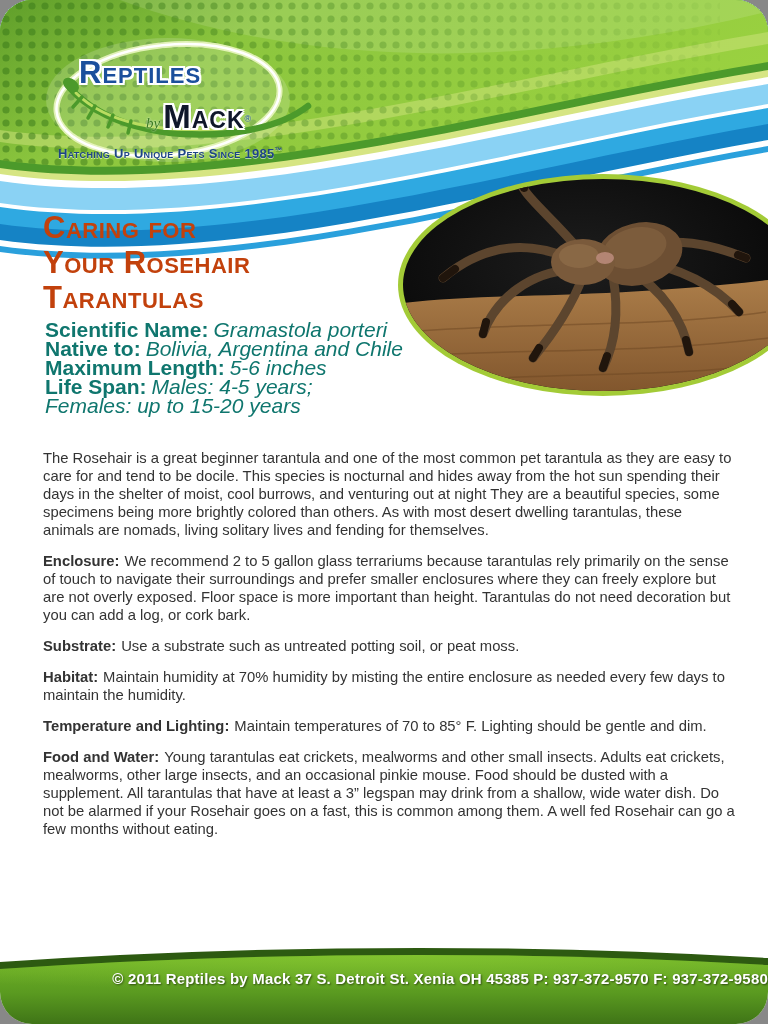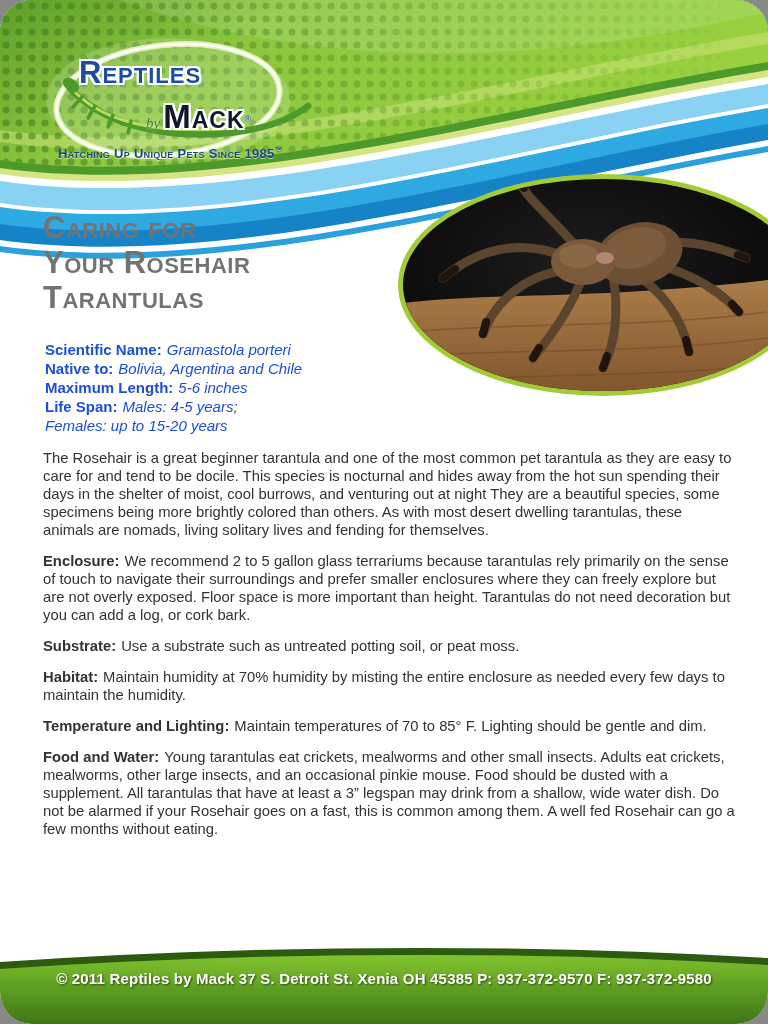--- a/index.html
+++ b/index.html
@@ -42,25 +42,25 @@
   }
   .tagline sup { font-size:8px; }
 
   
   .photo { position:absolute; left:396px; top:172px; width:372px; height:232px; }
 
   
   .title {
     position:absolute; left:43px; top:210px;
     font-size:31px; line-height:35px; font-weight:800;
-    font-variant:small-caps; letter-spacing:0.5px; color:#737373;
+    font-variant:small-caps; letter-spacing:0.5px; color:#c2410c;
   }
   .specs {
-    position:absolute; left:45px; top:340px;
-    font-size:15px; line-height:19px; color:#1d4ed8; width:360px;
+    position:absolute; left:45px; top:320px;
+    font-size:21px; line-height:19px; color:#0f766e; width:360px;
   }
   .spec b { font-weight:700; margin-right:5px; }
   .spec b:empty { margin-right:0; }
   .spec i { font-style:italic; }
 
   
   .content {
     position:absolute; left:43px; top:449px; width:694px;
     font-size:14.8px; line-height:18px; color:#333;
   }
@@ -71,21 +71,21 @@
   }
   .sect.care { margin-top:15px; }
   .content p { margin:0 0 13px 0; }
   .content p .lead { font-weight:700; margin-right:5px; }
   .content p .lead:empty { margin-right:0; }
 
   
   .footer { position:absolute; left:0; bottom:0; width:768px; height:84px; }
   .footer-text {
     position:absolute; left:0; top:970px; width:768px;
-    text-align:center; font-size:15px; font-weight:700; color:#ffffff;
+    text-align:right; font-size:15px; font-weight:700; color:#ffffff;
     text-shadow:1px 1px 2px rgba(0,0,0,0.55); letter-spacing:0.2px;
   }
 </style>
 </head>
 <body>
 
 <div class="page">
 
   <svg class="hdr" viewBox="0 0 768 262" aria-hidden="true">
     <defs>

